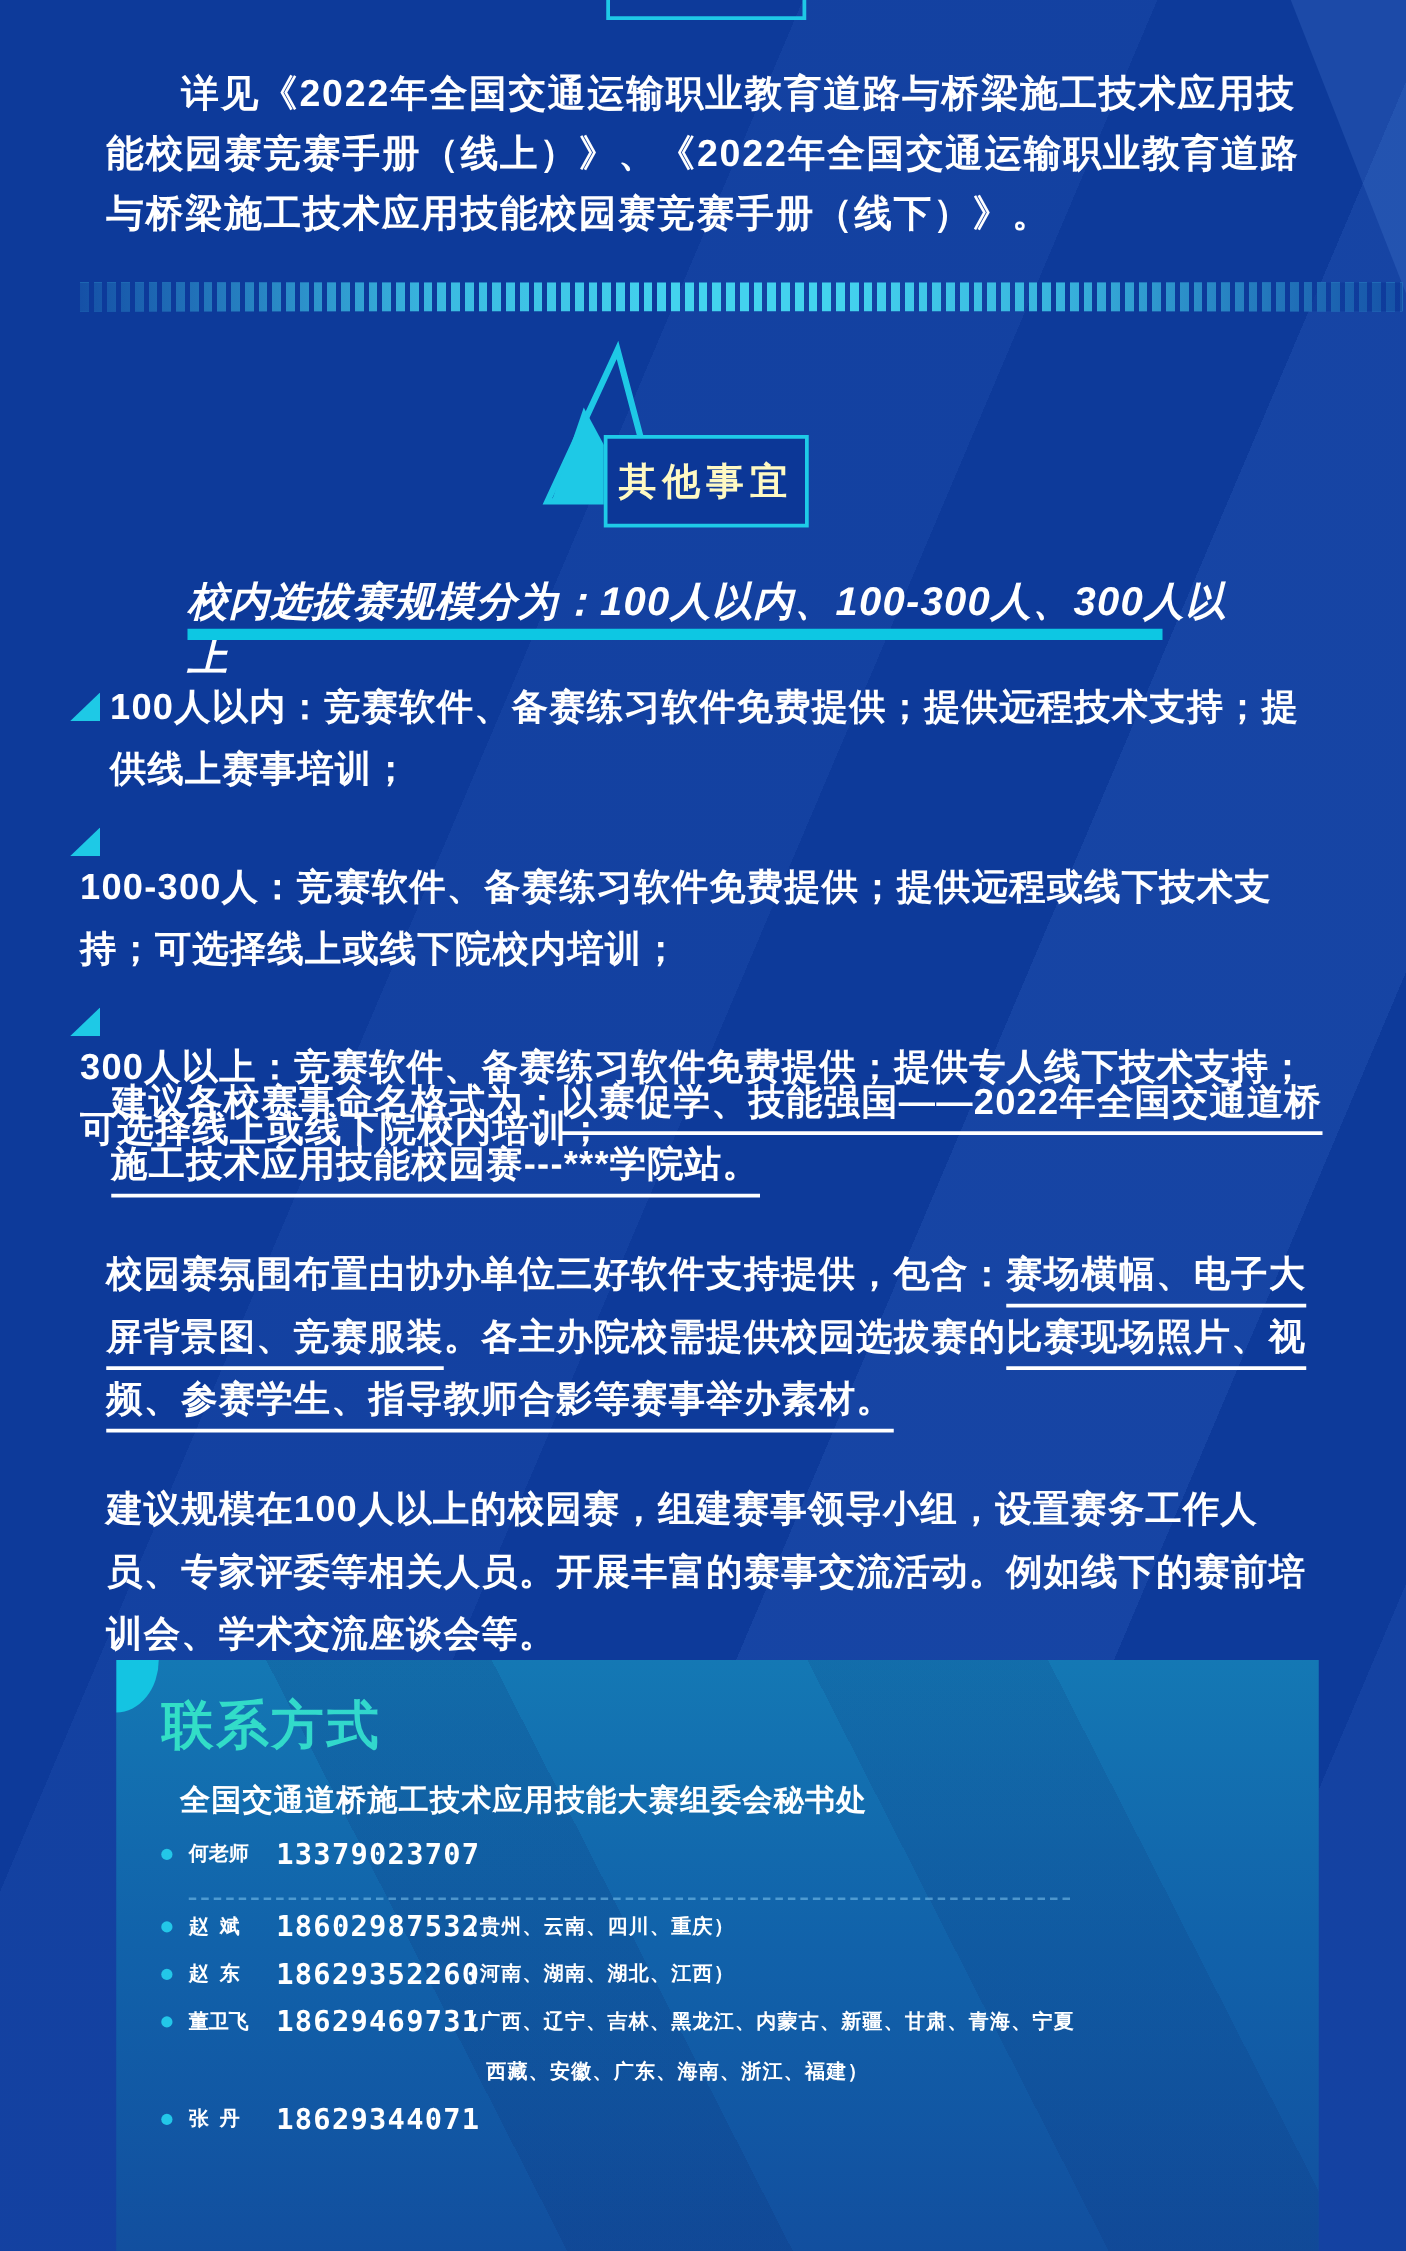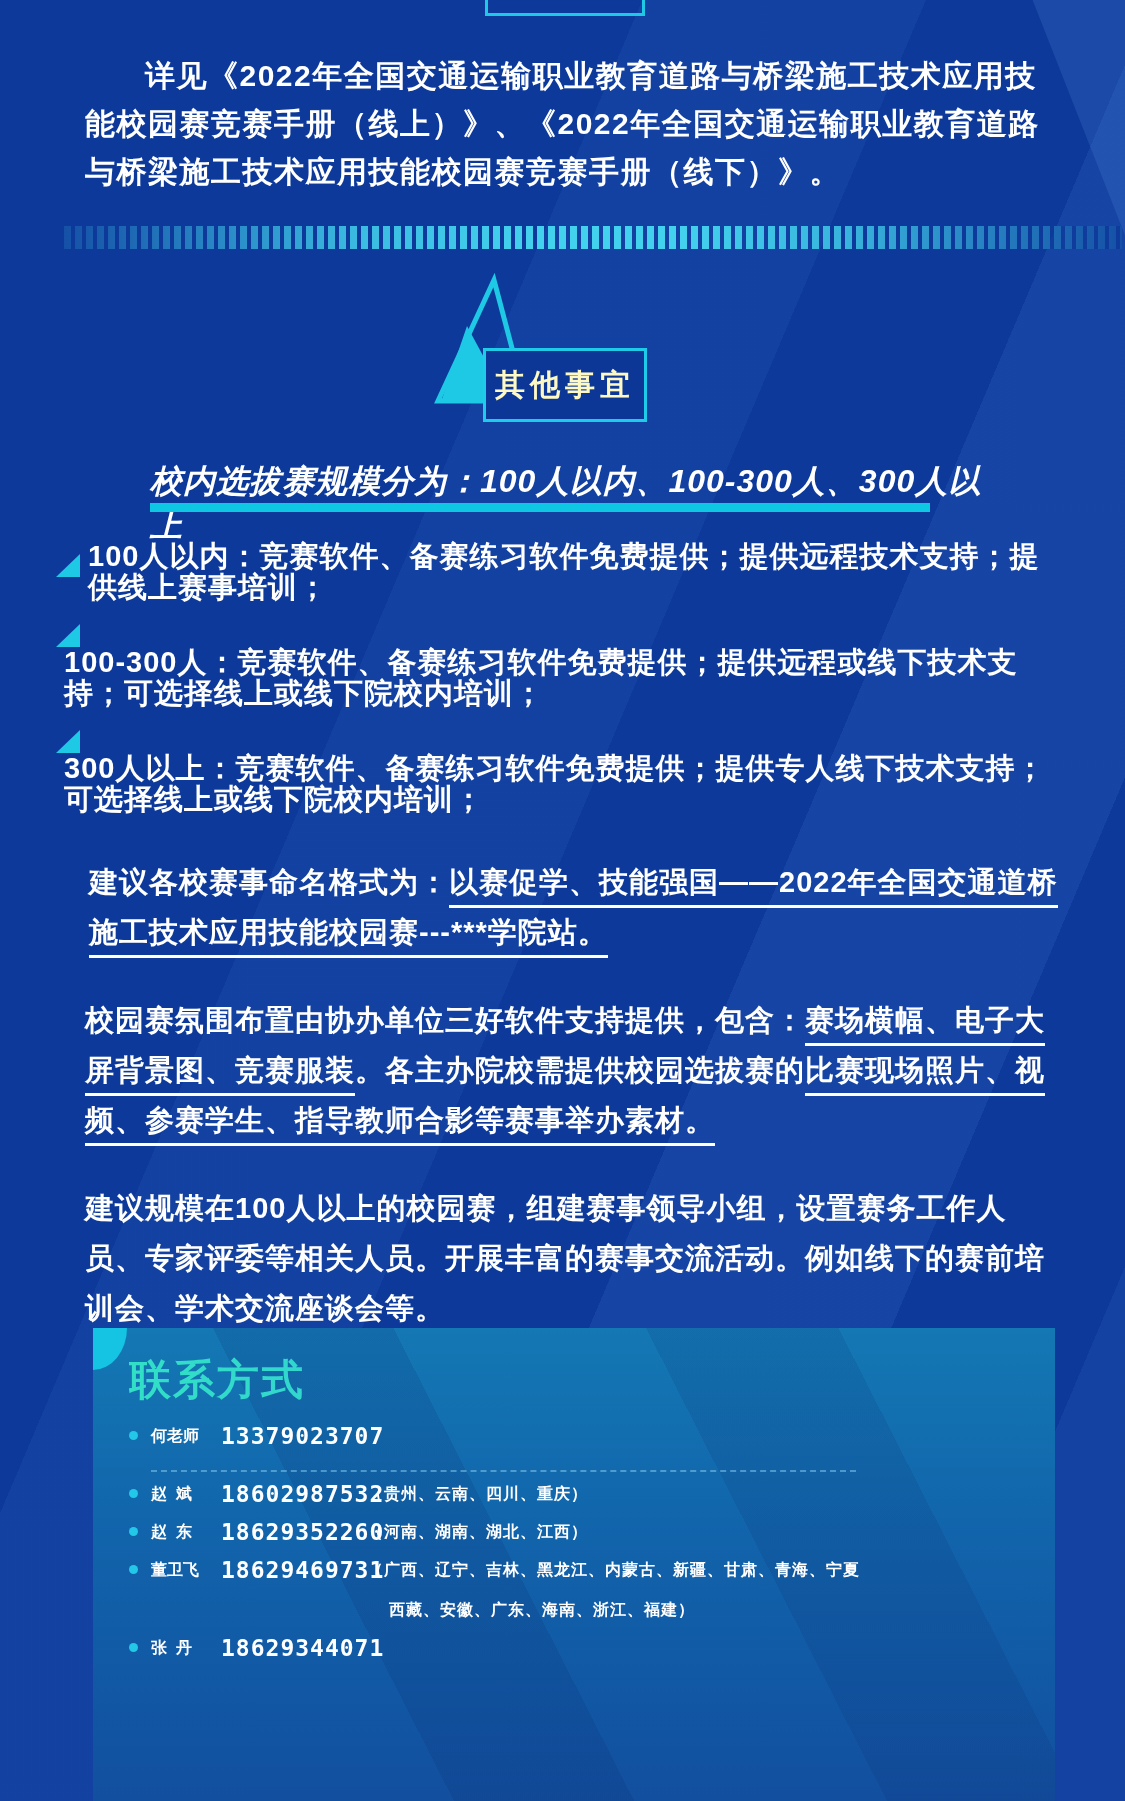--- a/index.html
+++ b/index.html
@@ -35,21 +35,21 @@
   .badge span{color:#fef9c3;font-size:30px;letter-spacing:5px;}
   
   .heading{left:150px;top:460px;width:860px;font-size:32px;font-style:italic;letter-spacing:1px;}
   .heading-bar{left:150px;top:503px;width:780px;height:9px;background:#0dc7e3;}
   
   .bullets{left:56px;top:541px;width:1008px;}
   .bullet{display:flex;align-items:flex-start;}
   .bullet + .bullet{margin-top:8px;flex-direction:column;}
   .marker{flex:none;width:24px;height:23px;margin-top:13px;background:#1ec9e6;
     clip-path:polygon(100% 0,100% 100%,0 100%);}
-  .bullet p{margin:0 0 0 8px;font-size:29px;line-height:31px;letter-spacing:1px;}
+  .bullet p{margin:0 0 0 8px;font-size:29px;line-height:50px;letter-spacing:1px;}
   
   .para{left:85px;width:978px;font-size:29px;line-height:50px;letter-spacing:1px;}
   .p-naming{top:853px;}
   .p-atmosphere{top:995px;}
   .p-scale{top:1183px;}
   .uline{border-bottom:3px solid #ffffff;padding-bottom:7px;box-decoration-break:slice;}
   
   .cbox{left:93px;top:1328px;width:962px;height:473px;overflow:hidden;
     background:linear-gradient(180deg,#1478b4 0%,#1162aa 48%,#124f9f 100%);}
   .cbox::before{content:"";position:absolute;inset:0;pointer-events:none;
@@ -110,20 +110,21 @@
 <p class="abs para p-naming" style="margin:4px"><span>建议各校赛事命名格式为：</span><span class="uline">以赛促学、技能强国——2022年全国交通道桥施工技术应用技能校园赛---***学院站。</span></p>
 
 <p class="abs para p-atmosphere" style="margin:0"><span>校园赛氛围布置由协办单位三好软件支持提供，包含：</span><span class="uline">赛场横幅、电子大屏背景图、竞赛服装</span><span>。各主办院校需提供校园选拔赛的</span><span class="uline">比赛现场照片、视频、参赛学生、指导教师合影等赛事举办素材。</span></p>
 
 <p class="abs para p-scale" style="margin:0">建议规模在100人以上的校园赛，组建赛事领导小组，设置赛务工作人员、专家评委等相关人员。开展丰富的赛事交流活动。例如线下的赛前培训会、学术交流座谈会等。</p>
 
 <div class="abs cbox">
   <div class="abs petal"></div>
   <div class="cbox-inner">
     <div class="c-title">联系方式</div>
+    <div class="c-org">全国交通道桥施工技术应用技能大赛组委会秘书处</div>
 
     <div class="crow sec-row">
       <span class="dot"></span>
       <span class="cname">何老师</span>
       <span class="cphone">13379023707</span>
     </div>
 
     <div class="dash"></div>
 
     <div class="rows">

